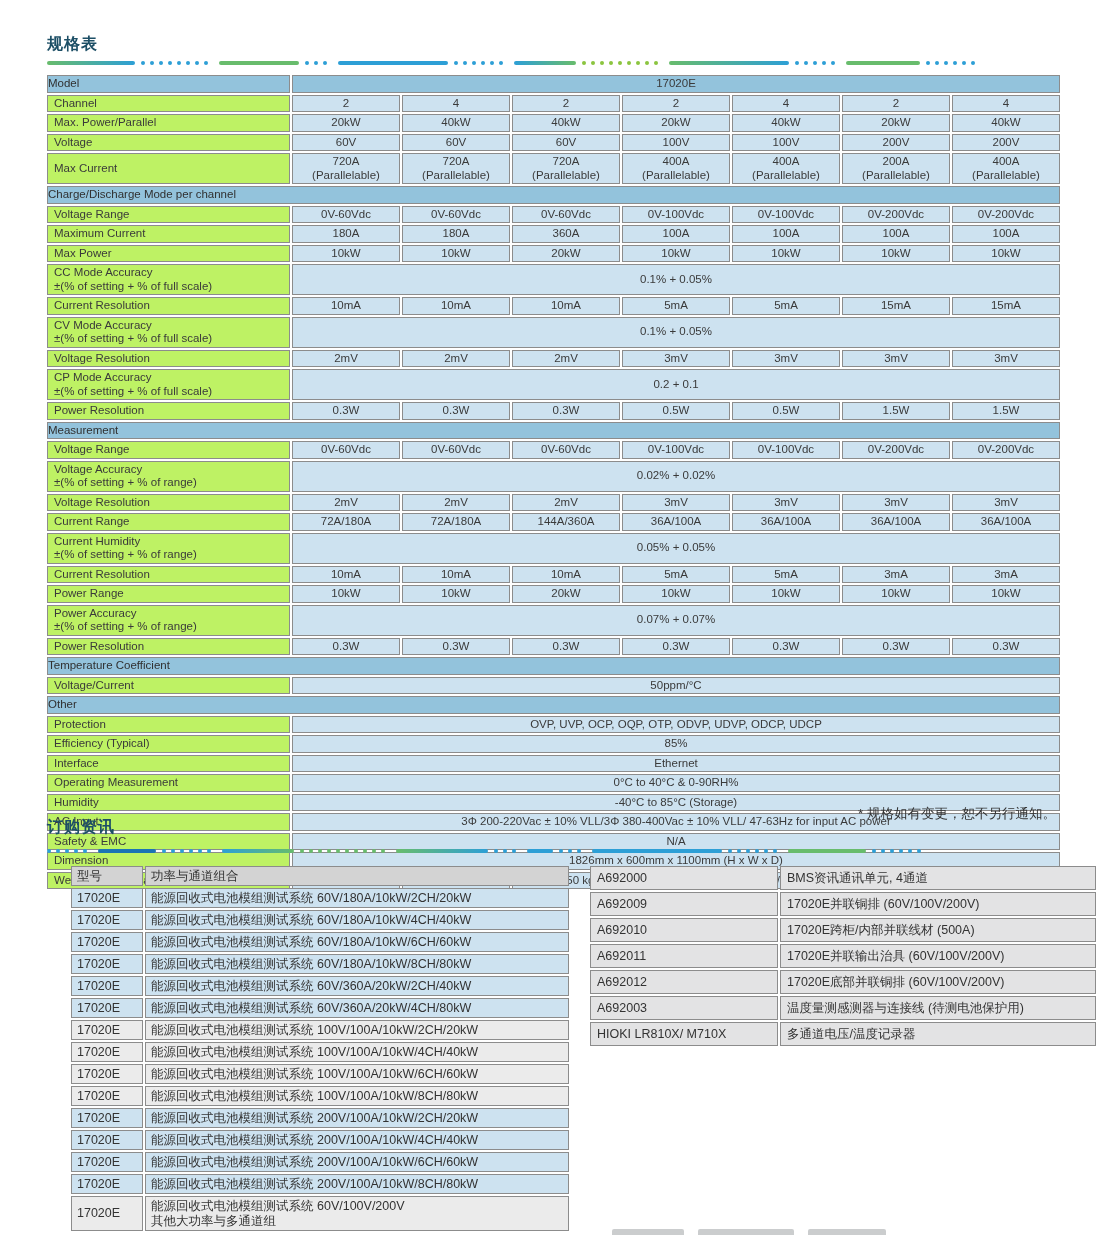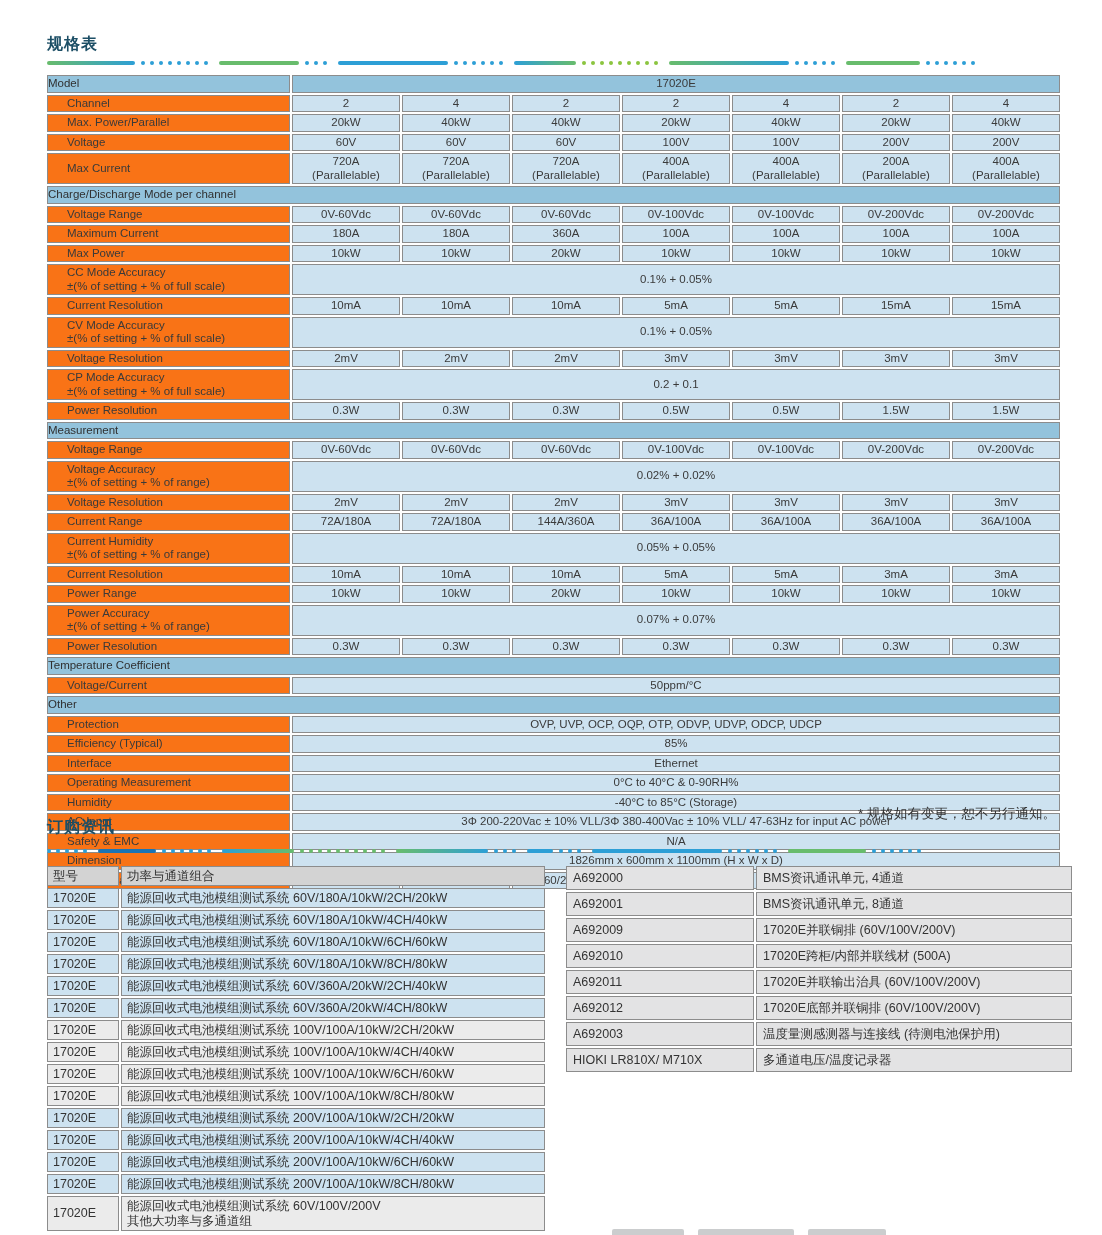--- a/index.html
+++ b/index.html
@@ -24,33 +24,33 @@
 
   
   table{border-collapse:separate;border-spacing:2px;table-layout:fixed;}
   td{border:1px solid #8c8c8c;overflow:hidden;}
   .spec-wrap{position:absolute;top:73px;left:-2px;}
   table.spec{width:1013px;}
   table.spec td{
     font-size:11.5px;line-height:13.5px;color:#3a3a3a;
     padding:1px 3px;white-space:pre-line;
   }
-  table.spec td.lab{background:#f97316;text-align:left;padding-left:19px;}
+  table.spec td.lab{background:#bef264;text-align:left;padding-left:6px;}
   table.spec td.val{background:#cde2f0;text-align:center;}
   table.spec td.section{background:#93c3dc;text-align:left;padding-left:0;color:#303030;}
   table.spec td.model-val{background:#93c3dc;text-align:center;}
 
   .footnote{
     position:absolute;top:805px;right:0;font-size:13.5px;color:#333;
     text-align:right;width:1009px;
   }
 
   
   .order-area{position:absolute;top:864px;left:-2px;display:flex;gap:17px;align-items:flex-start;}
-  table.order-left{width:496px;}
+  table.order-left{width:496px;margin-left:24px;}
   table.order-left td{font-size:12.5px;line-height:15px;padding:1.5px 5px;color:#333;white-space:pre-line;}
   table.order-left td.hdr{background:#d3d3d3;}
   table.order-left td.blue{background:#cde2f0;}
   table.order-left td.gray{background:#ebebeb;}
   table.order-right{width:504px;}
   table.order-right td{font-size:12.5px;line-height:15px;padding:3.5px 6px;color:#333;background:#e3e3e4;}
 
   .clip-strip{position:absolute;top:1229px;left:612px;width:280px;height:6px;display:flex;gap:14px;overflow:hidden;}
   .clip-strip span{display:block;height:10px;background:#b9bcbe;border-radius:2px;opacity:.75;}
 </style>
@@ -612,24 +612,20 @@
       <colgroup>
           <col style="width:188px">
           <col style="width:316px">
         </colgroup>
       <tbody>
           <tr>
             <td class="">A692000</td>
             <td class="">BMS资讯通讯单元, 4通道</td>
           </tr>
           <tr>
-            <td class="">A692001</td>
-            <td class="">BMS资讯通讯单元, 8通道</td>
-          </tr>
-          <tr>
             <td class="">A692009</td>
             <td class="">17020E并联铜排 (60V/100V/200V)</td>
           </tr>
           <tr>
             <td class="">A692010</td>
             <td class="">17020E跨柜/内部并联线材 (500A)</td>
           </tr>
           <tr>
             <td class="">A692011</td>
             <td class="">17020E并联输出治具 (60V/100V/200V)</td>

